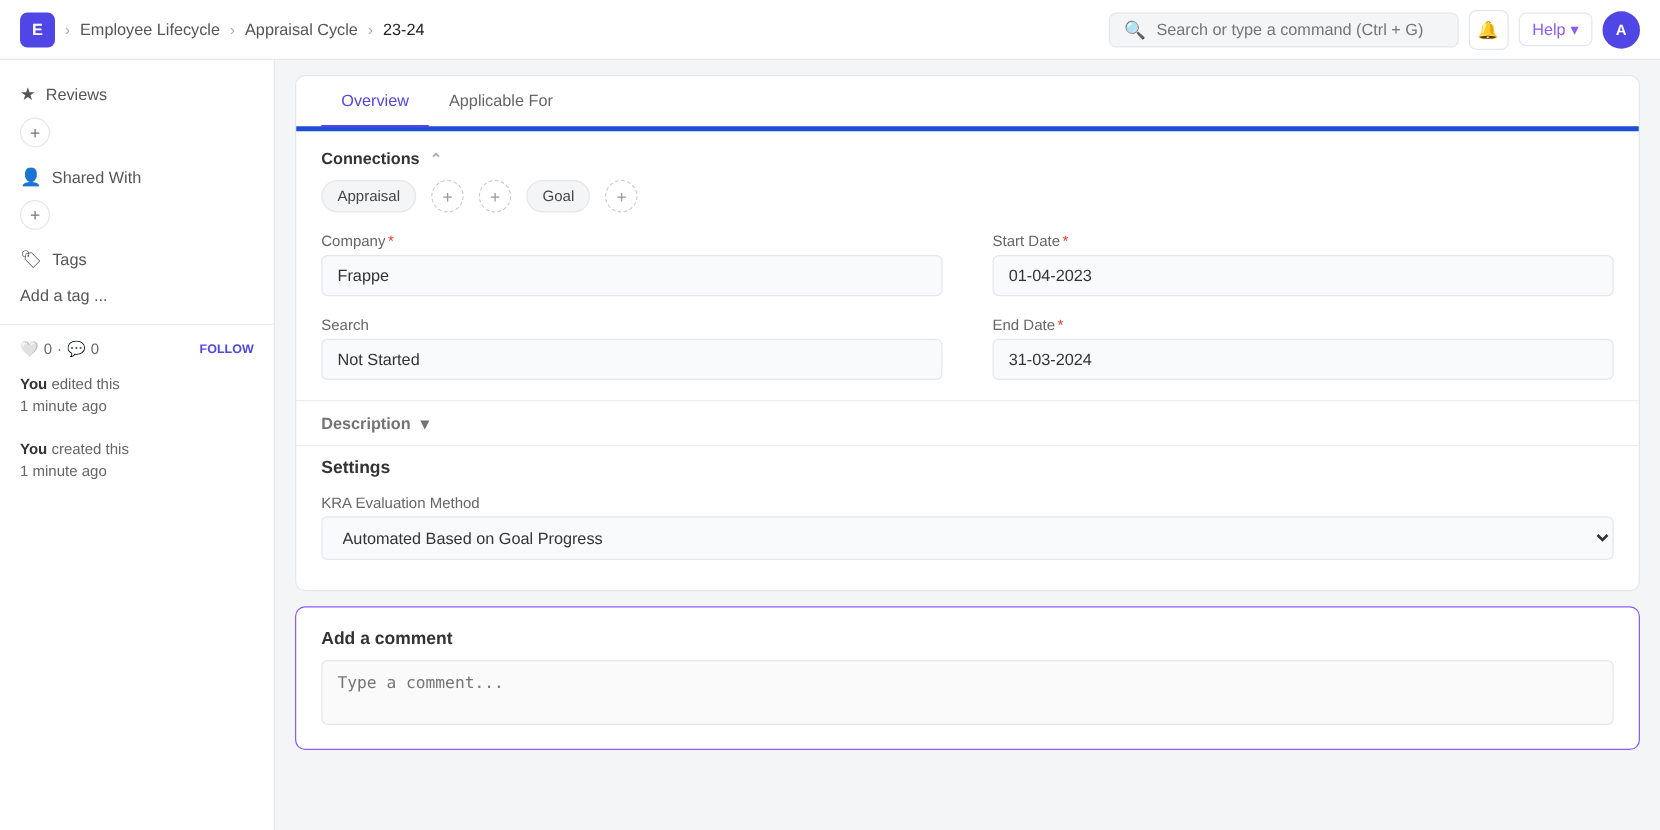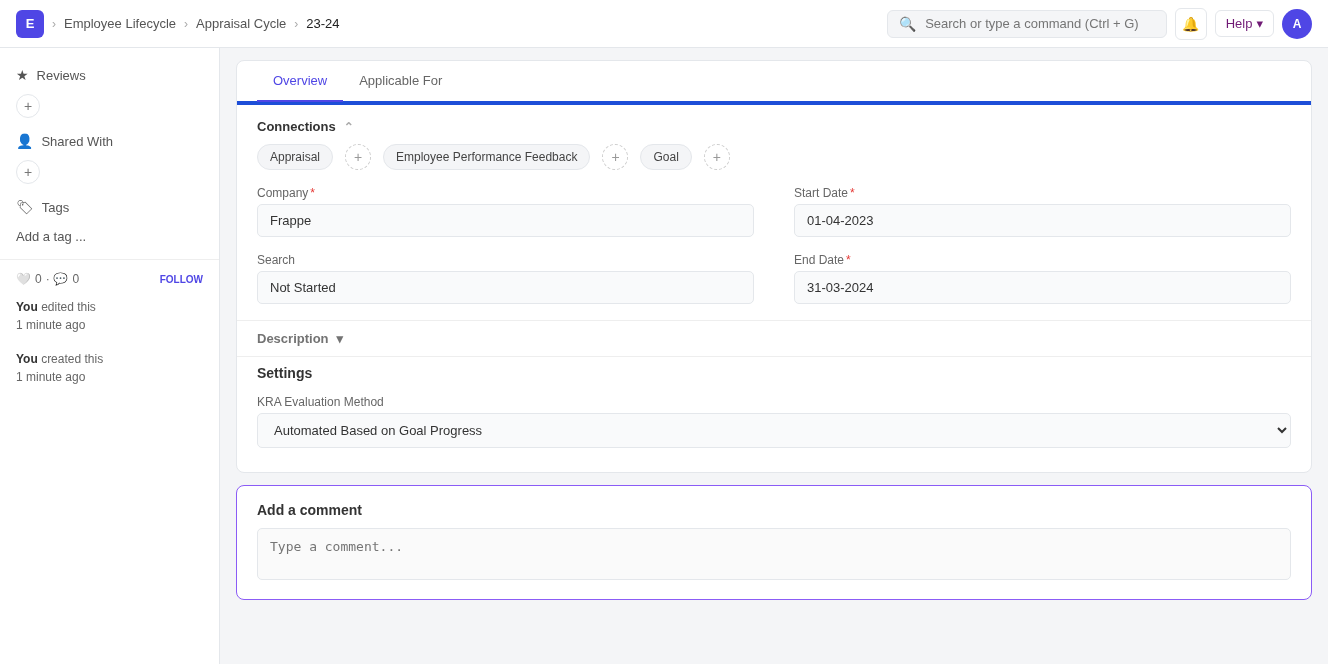--- a/index.html
+++ b/index.html
@@ -23,21 +23,21 @@
       border-radius: 6px; padding: 5px 12px; gap: 8px; width: 280px;
     }
     .nav-search input { border: none; background: transparent; outline: none; font-size: 13px; color: #555; width: 100%; }
     .nav-search-icon { color: #999; font-size: 14px; }
     .nav-bell {
       width: 32px; height: 32px; border-radius: 6px; border: 1px solid #e4e7eb;
       display: flex; align-items: center; justify-content: center; cursor: pointer; color: #555;
     }
     .nav-help {
       display: flex; align-items: center; gap: 4px; padding: 5px 10px;
-      border: 1px solid #e4e7eb; border-radius: 6px; cursor: pointer; color: #701a75; font-size: 13px;
+      border: 1px solid #e4e7eb; border-radius: 6px; cursor: pointer; color: #8b5cf6; font-size: 13px;
     }
     .nav-avatar {
       width: 30px; height: 30px; border-radius: 50%; background: #4f46e5;
       display: flex; align-items: center; justify-content: center; color: #fff; font-size: 12px; font-weight: 600;
     }
 
     
     .app-body { display: flex; padding-top: 48px; height: 664px; }
 
     
@@ -212,23 +212,20 @@
       <div class="section-header">
         <span>Connections</span>
         <span class="section-toggle">⌃</span>
       </div>
       <div class="connections-row">
         <div class="connection-tag">
           <span>Appraisal</span>
         </div>
         <div class="connection-add">+</div>
 
-        <div class="connection-tag">
-          <span>Employee Performance Feedback</span>
-        </div>
         <div class="connection-add">+</div>
 
         <div class="connection-tag">
           <span>Goal</span>
         </div>
         <div class="connection-add">+</div>
       </div>
 
       <div class="form-section">
         <div class="form-row">

